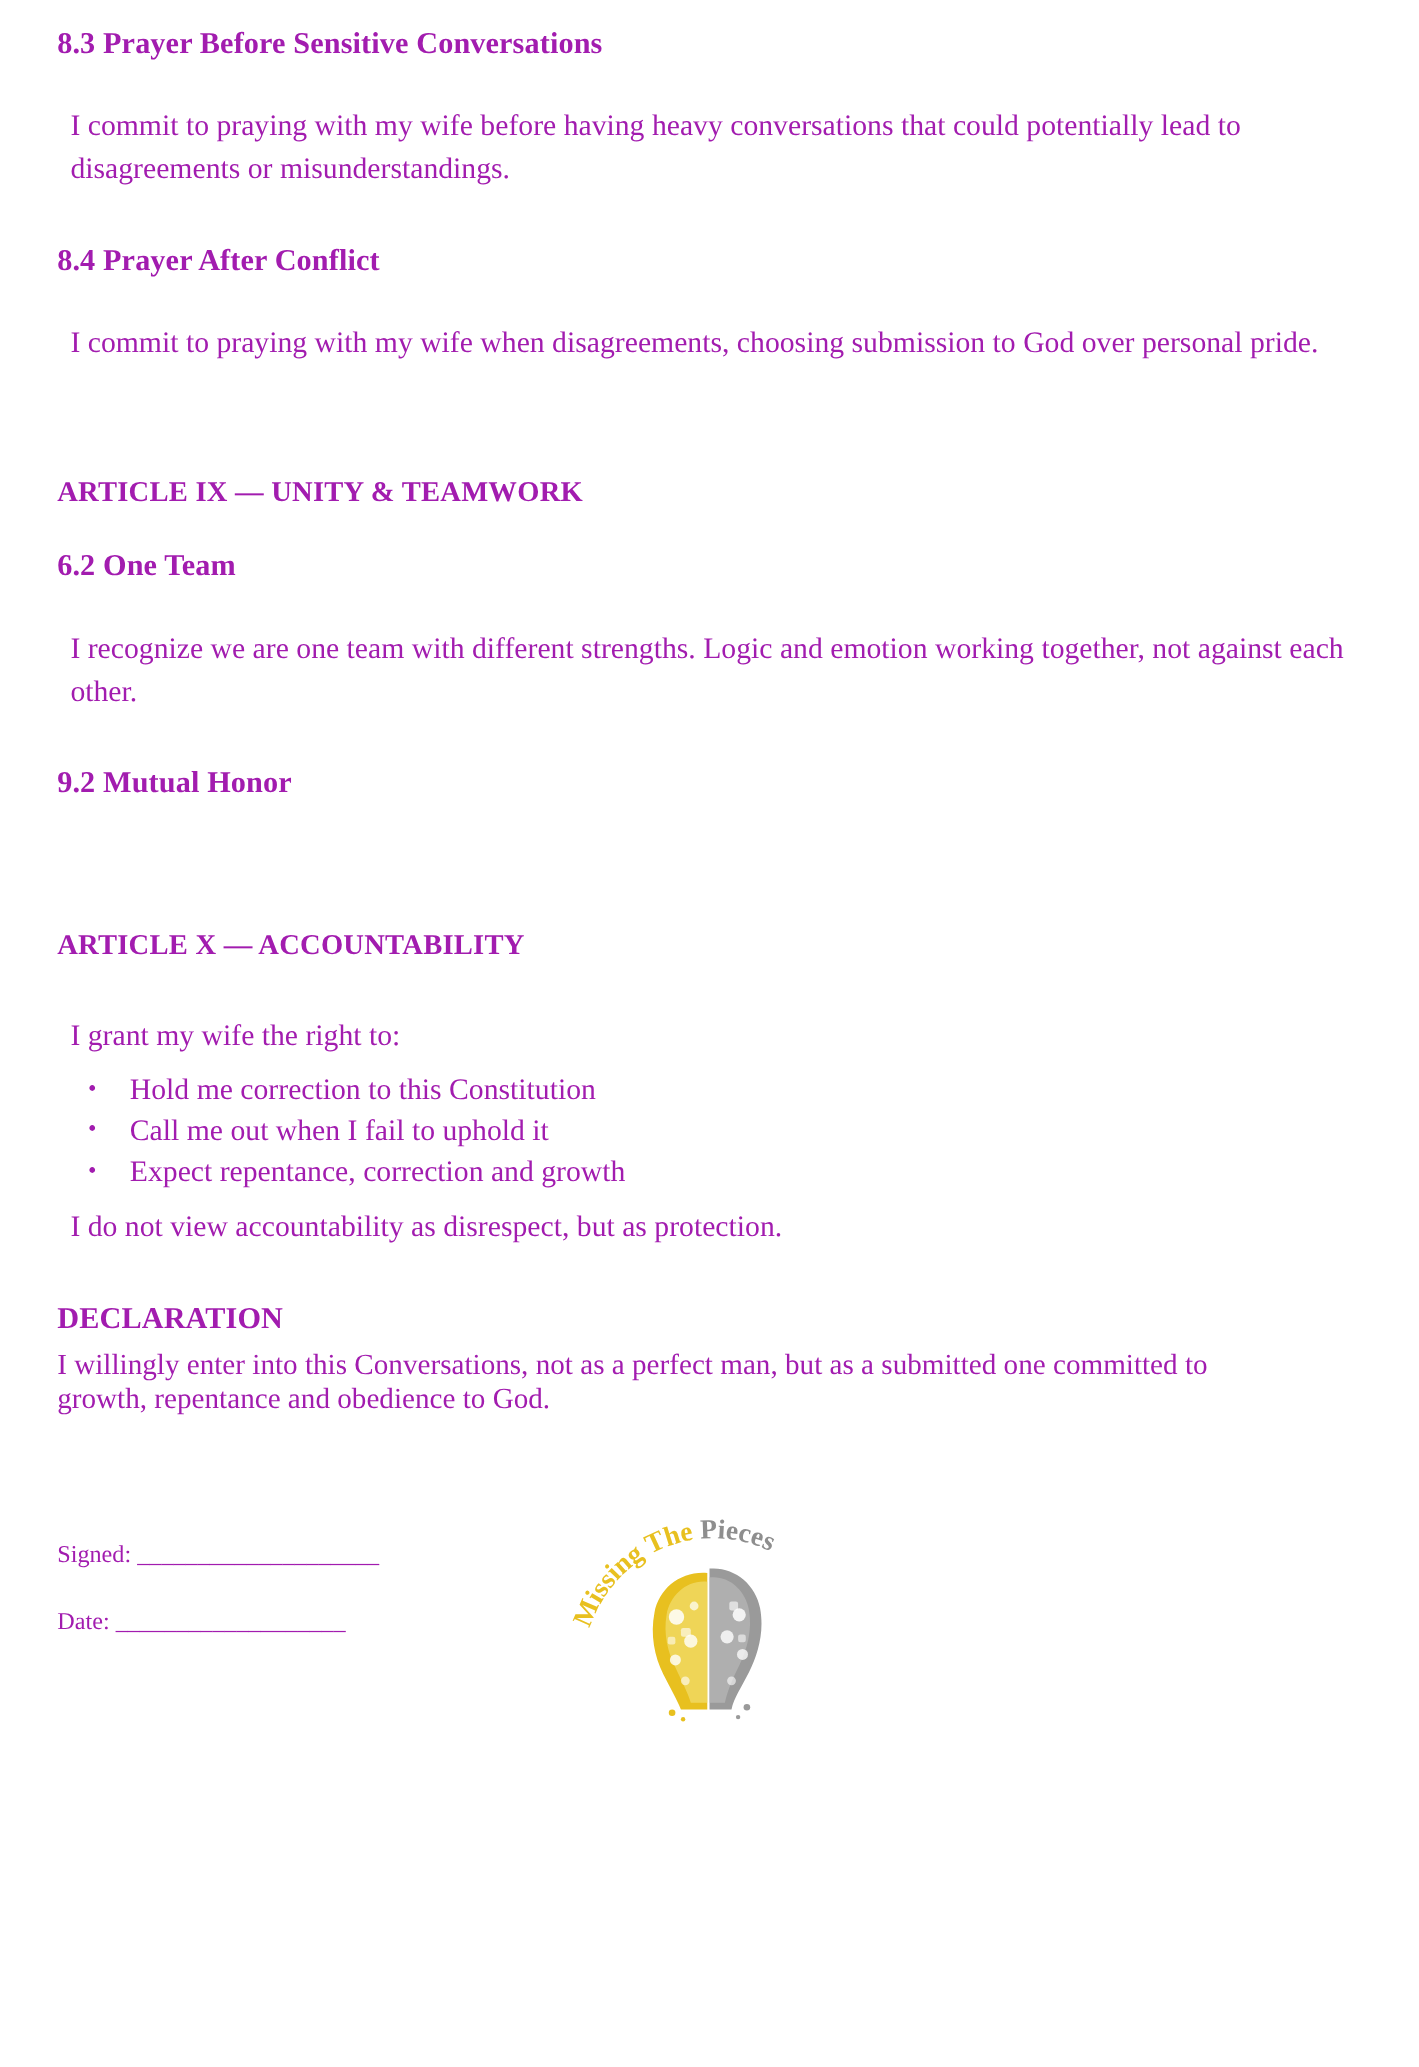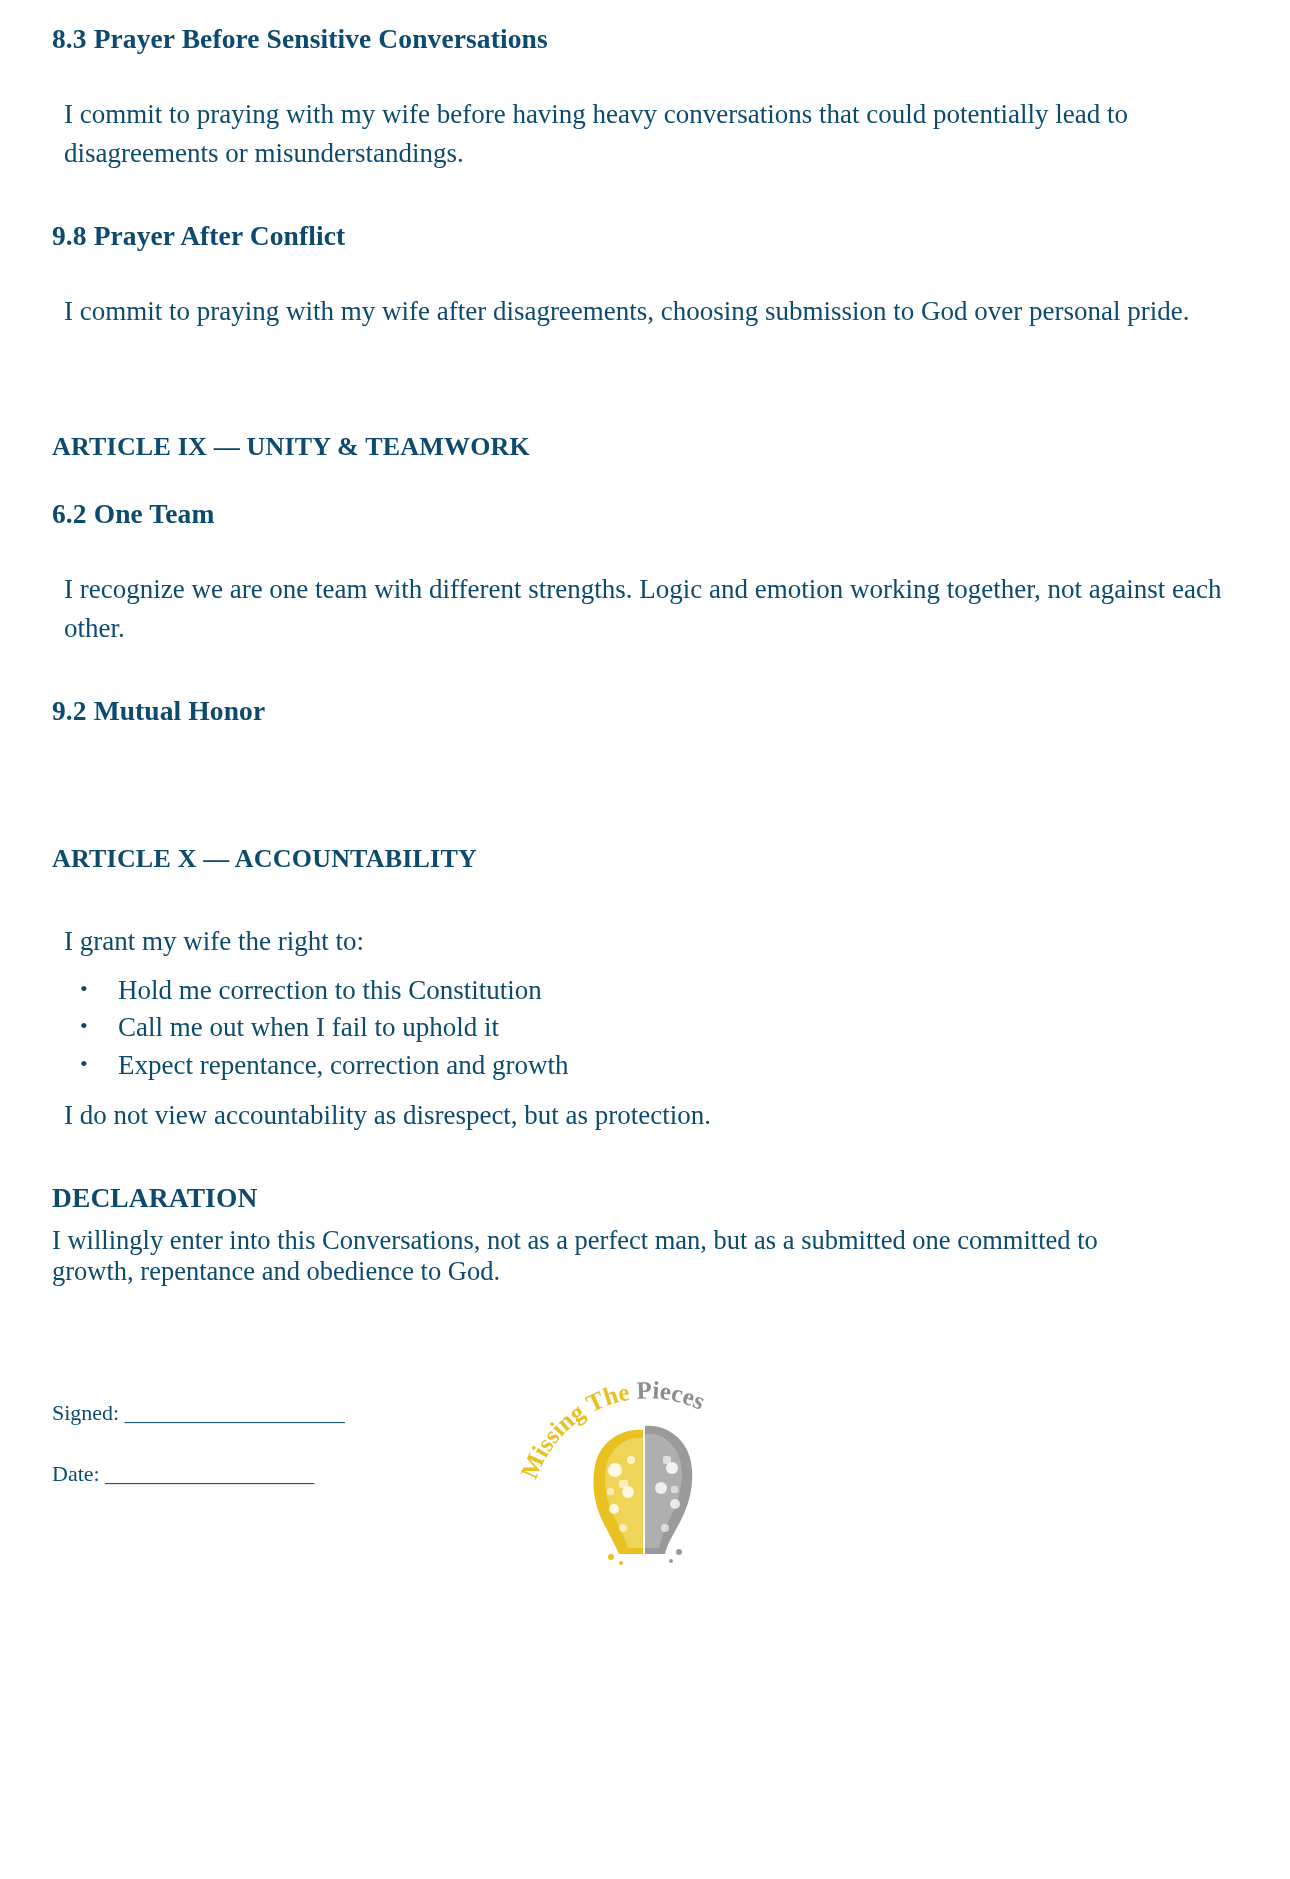--- a/index.html
+++ b/index.html
@@ -9,21 +9,21 @@
   }
   .page {
     position: relative;
     width: 1290px;
     height: 1879px;
     background: #ffffff;
     box-sizing: border-box;
     padding: 0;
     overflow: hidden;
     font-family: "Liberation Serif", "DejaVu Serif", serif;
-    color: #0c4a6e;
+    color: #a21caf;
   }
   .content {
     position: absolute;
     left: 52px;
     top: 22px;
     width: 1182px;
   }
 
   h2.section-heading {
     font-size: 27.5px;
@@ -107,23 +107,23 @@
 
 <div class="page">
   <div class="content">
 
     <h2 class="section-heading">8.3 Prayer Before Sensitive Conversations</h2>
     <div class="gap-sm"></div>
     <p class="body-text">I commit to praying with my wife before having heavy conversations that could potentially lead to disagreements or misunderstandings.</p>
 
     <div class="gap-md"></div>
 
-    <h2 class="section-heading">9.8 Prayer After Conflict</h2>
-    <div class="gap-sm"></div>
-    <p class="body-text">I commit to praying with my wife after disagreements, choosing submission to God over personal pride.</p>
+    <h2 class="section-heading">8.4 Prayer After Conflict</h2>
+    <div class="gap-sm"></div>
+    <p class="body-text">I commit to praying with my wife when disagreements, choosing submission to God over personal pride.</p>
 
     <div class="gap-xl"></div>
 
     <h2 class="article-heading">ARTICLE IX — UNITY &amp; TEAMWORK</h2>
 
     <div class="gap-md"></div>
 
     <h2 class="section-heading">6.2 One Team</h2>
     <div class="gap-sm"></div>
     <p class="body-text">I recognize we are one team with different strengths. Logic and emotion working together, not against each other.</p>

